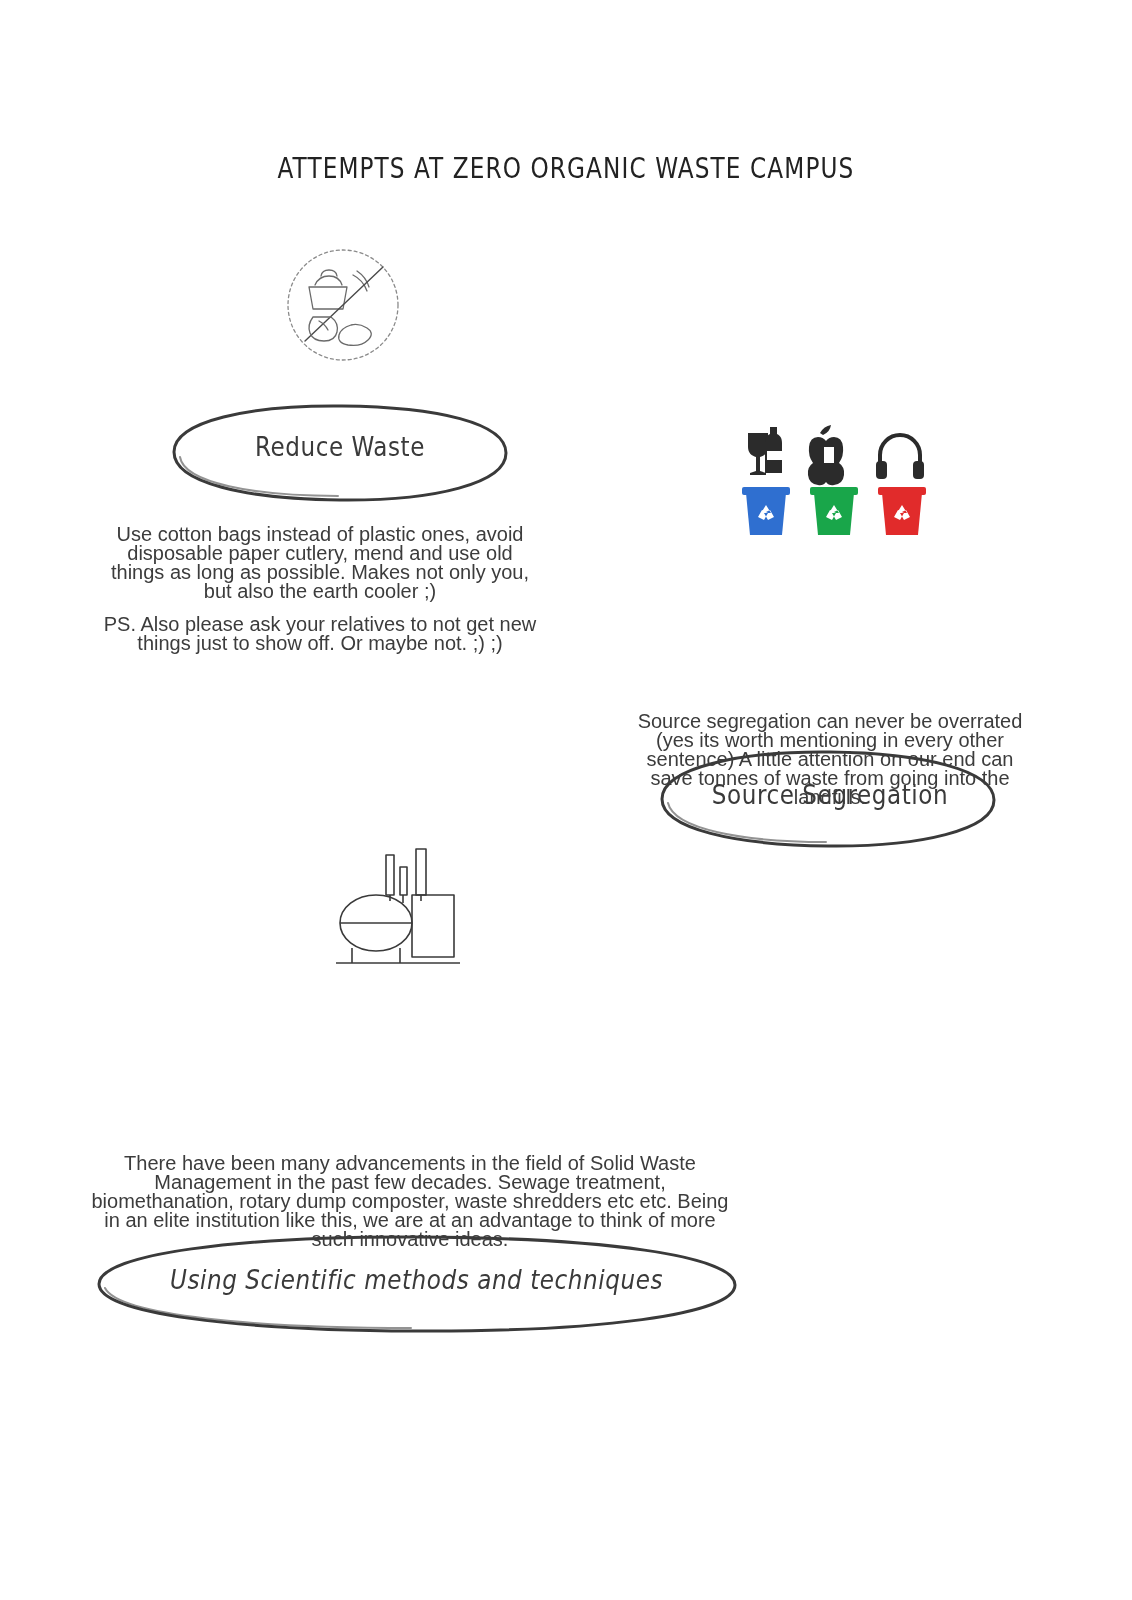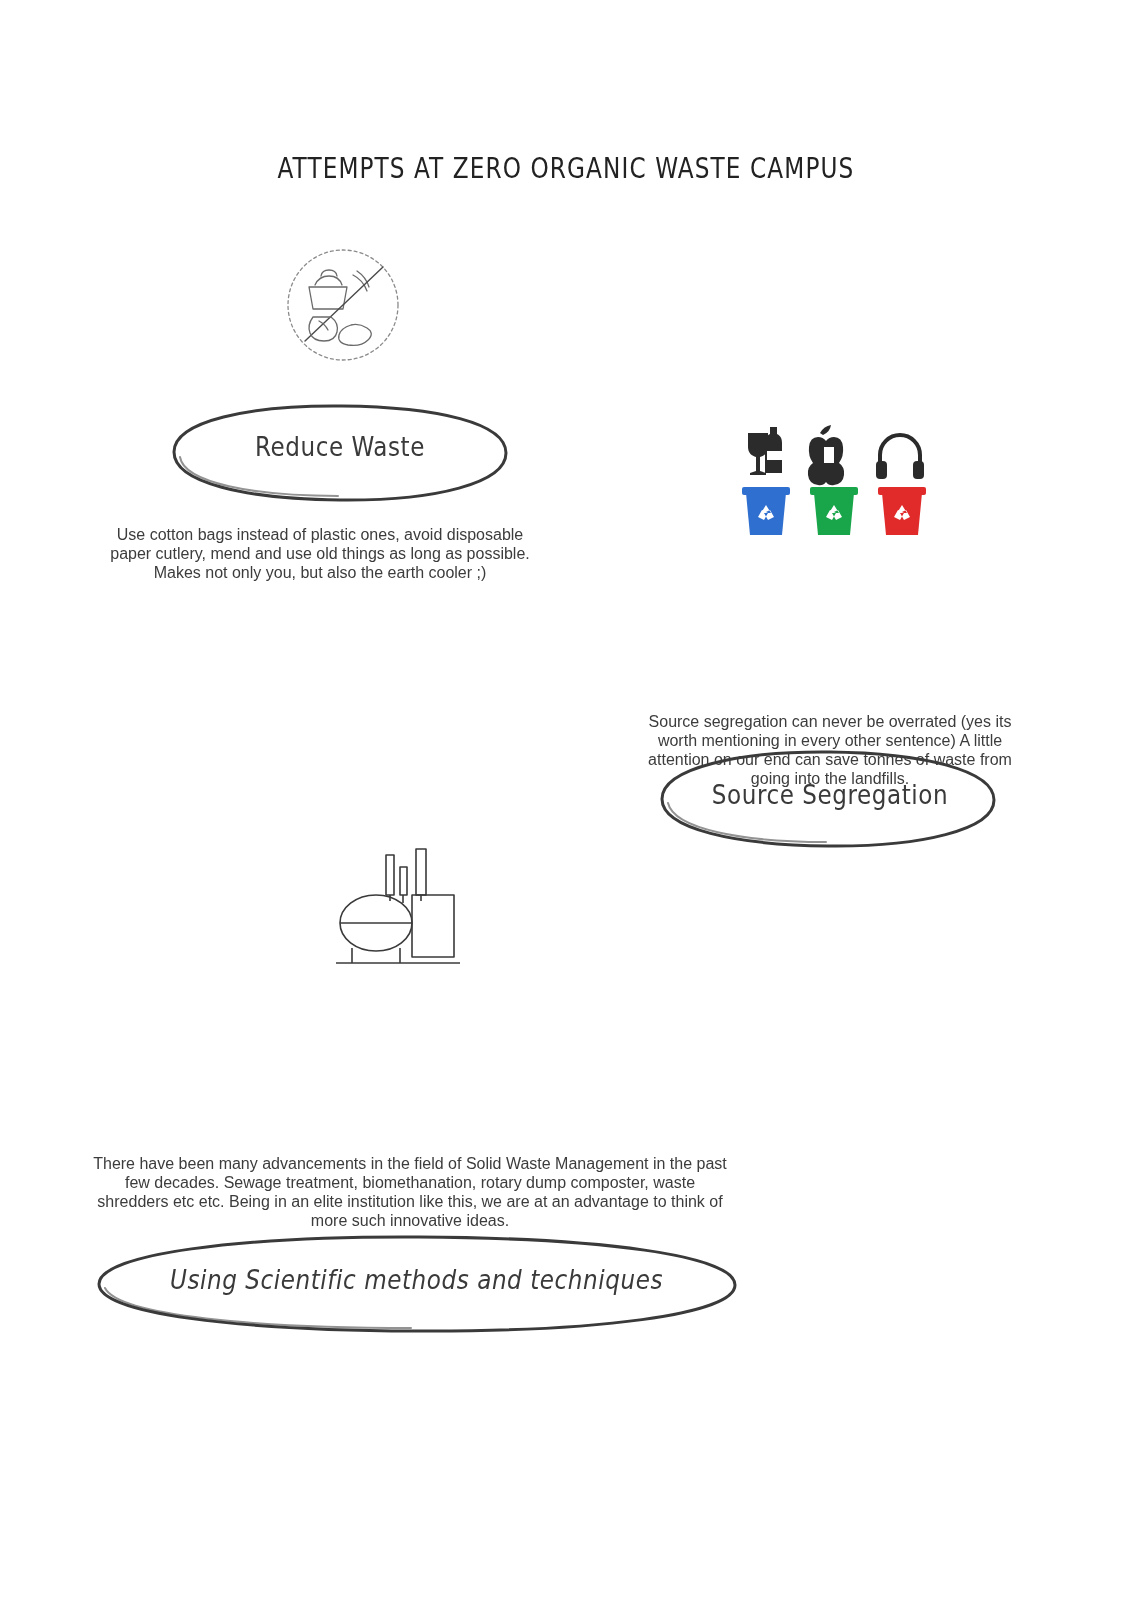--- a/index.html
+++ b/index.html
@@ -53,21 +53,21 @@
     color: #3a3a3a;
     letter-spacing: 0.6px;
     transform: scaleX(0.95);
     white-space: nowrap;
   }
 
   .body-text {
     position: absolute;
     text-align: center;
     font-family: "Liberation Sans", sans-serif;
-    font-size: 16px;
+    font-size: 20px;
     line-height: 19px;
     color: #3c3c3c;
   }
   .body-text p { margin: 0 0 14px 0; }
   .body-text p:last-child { margin-bottom: 0; }
 
   
   .icon-reduce {
     position: absolute;
     left: 283px;
@@ -199,20 +199,21 @@
     <g fill="none" stroke="#3a3a3a" stroke-width="3" stroke-linecap="round">
       <path d="M24 57 C24 26 100 10 192 11 C288 12 356 28 356 58 C356 88 286 106 190 105 C96 104 24 88 24 57 Z"></path>
       <path d="M30 62 C34 88 104 101 188 101" stroke-width="2" opacity="0.55"></path>
     </g>
   </svg>
   <div class="bubble-label" style="top:36px; font-size:27px;">Reduce Waste</div>
 </div>
 
 <div class="body-text" id="txt-reduce">
   <p>Use cotton bags instead of plastic ones, avoid disposable paper cutlery, mend and use old things as long as possible. Makes not only you, but also the earth cooler ;)</p>
+  <p>PS. Also please ask your relatives to not get new things just to show off. Or maybe not. ;) ;)</p>
 </div>
 
 <div class="section bubble-wrap" id="sec-source">
   <svg class="bubble-svg" width="360" height="115" viewBox="0 0 360 115">
     <g fill="none" stroke="#3a3a3a" stroke-width="3" stroke-linecap="round">
       <path d="M12 56 C12 25 90 8 180 9 C272 10 344 27 344 57 C344 87 270 104 178 103 C86 102 12 86 12 56 Z"></path>
       <path d="M18 60 C24 86 92 99 176 99" stroke-width="2" opacity="0.55"></path>
     </g>
   </svg>
   <div class="bubble-label" style="top:36px; font-size:27px;">Source Segregation</div>

